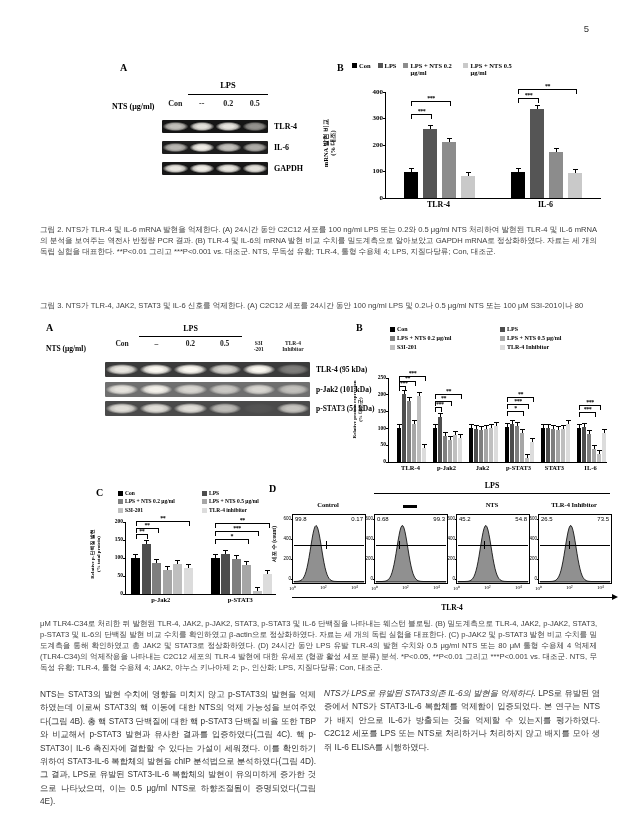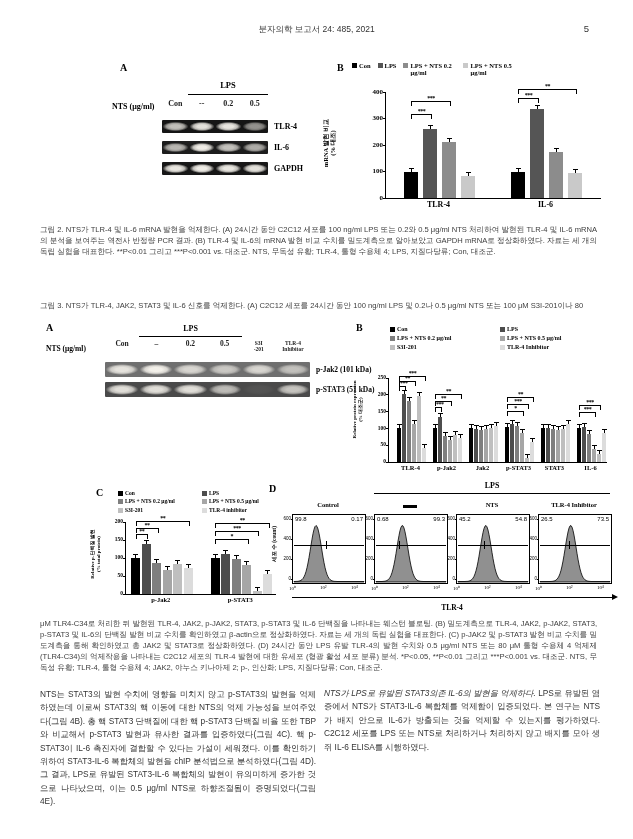--- a/index.html
+++ b/index.html
@@ -52,21 +52,20 @@
   .fytk{position:absolute;left:-2px;width:2px;height:1px;background:#000}
   .fxt{position:relative;height:8px;margin-top:1px}
   .fxt span{position:absolute;font-size:5px;color:#000;font-family:"Liberation Serif",serif}
   .ah{position:absolute;width:0;height:0;border-left:6px solid #000;border-top:3px solid transparent;border-bottom:3px solid transparent}
 </style>
 </head>
 <body>
 
 <div class="page">
 
-  <div class="hdr">분자의학 보고서 24: 485, 2021</div>
   <div class="pageno">5</div>
 
   <section style="top:62px;height:160px">
     <b class="plab" style="left:120px;top:0">A</b>
 
     <span class="ftext" style="left:188px;top:18px;width:80px;text-align:center;font-size:8.5px">LPS</span>
     <i class="hline" style="left:188px;top:32px;width:80px"></i>
 
     <span class="ftext" style="left:112px;top:40px;font-size:8px">NTS (μg/ml)</span>
     <div class="lanes" style="left:162px;top:38px;width:106px">
@@ -196,20 +195,31 @@
         <span class="lane" style="font-size: 7.5px;">Con</span>
         <span class="lane" style="font-size: 7.5px;">–</span>
         <span class="lane" style="font-size: 7.5px;">0.2</span>
         <span class="lane" style="font-size: 7.5px;">0.5</span>
         <span class="lane" style="font-size: 5.5px;">S3I
 -201</span>
         <span class="lane" style="font-size: 5.5px;">TLR-4
 Inhibitor</span>
       </div>
     <div class="abs" style="left:105px;top:42px">
+        <div class="brow" style="margin-bottom: 4.5px;">
+          <div class="strip" style="width: 205px; height: 15px; background: rgb(59, 59, 59);">
+            <i class="band" style="background: radial-gradient(60% 45%, rgba(250, 247, 240, 0.9) 30%, rgba(250, 247, 240, 0.72) 55%, rgba(250, 247, 240, 0) 80%);"></i>
+            <i class="band" style="background: radial-gradient(60% 45%, rgb(250, 247, 240) 30%, rgba(250, 247, 240, 0.8) 55%, rgba(250, 247, 240, 0) 80%);"></i>
+            <i class="band" style="background: radial-gradient(60% 45%, rgb(250, 247, 240) 30%, rgba(250, 247, 240, 0.8) 55%, rgba(250, 247, 240, 0) 80%);"></i>
+            <i class="band" style="background: radial-gradient(60% 45%, rgba(250, 247, 240, 0.8) 30%, rgba(250, 247, 240, 0.64) 55%, rgba(250, 247, 240, 0) 80%);"></i>
+            <i class="band" style="background: radial-gradient(60% 45%, rgb(250, 247, 240) 30%, rgba(250, 247, 240, 0.8) 55%, rgba(250, 247, 240, 0) 80%);"></i>
+            <i class="band" style="background: radial-gradient(60% 45%, rgba(250, 247, 240, 0.35) 30%, rgba(250, 247, 240, 0.28) 55%, rgba(250, 247, 240, 0) 80%);"></i>
+          </div>
+          <span class="blab" style="font-size: 7.5px;">TLR-4 (95 kDa)</span>
+        </div>
         <div class="brow" style="margin-bottom: 4.5px;">
           <div class="strip" style="width: 205px; height: 15px; background: rgb(111, 111, 111);">
             <i class="band" style="background: radial-gradient(60% 45%, rgba(250, 247, 240, 0.85) 30%, rgba(250, 247, 240, 0.68) 55%, rgba(250, 247, 240, 0) 80%);"></i>
             <i class="band" style="background: radial-gradient(60% 45%, rgba(250, 247, 240, 0.95) 30%, rgba(250, 247, 240, 0.76) 55%, rgba(250, 247, 240, 0) 80%);"></i>
             <i class="band" style="background: radial-gradient(60% 45%, rgba(250, 247, 240, 0.75) 30%, rgba(250, 247, 240, 0.6) 55%, rgba(250, 247, 240, 0) 80%);"></i>
             <i class="band" style="background: radial-gradient(60% 45%, rgba(250, 247, 240, 0.65) 30%, rgba(250, 247, 240, 0.52) 55%, rgba(250, 247, 240, 0) 80%);"></i>
             <i class="band" style="background: radial-gradient(60% 45%, rgba(250, 247, 240, 0.75) 30%, rgba(250, 247, 240, 0.6) 55%, rgba(250, 247, 240, 0) 80%);"></i>
             <i class="band" style="background: radial-gradient(60% 45%, rgba(250, 247, 240, 0.6) 30%, rgba(250, 247, 240, 0.48) 55%, rgba(250, 247, 240, 0) 80%);"></i>
           </div>
           <span class="blab" style="font-size: 7.5px;">p-Jak2 (101 kDa)</span>

